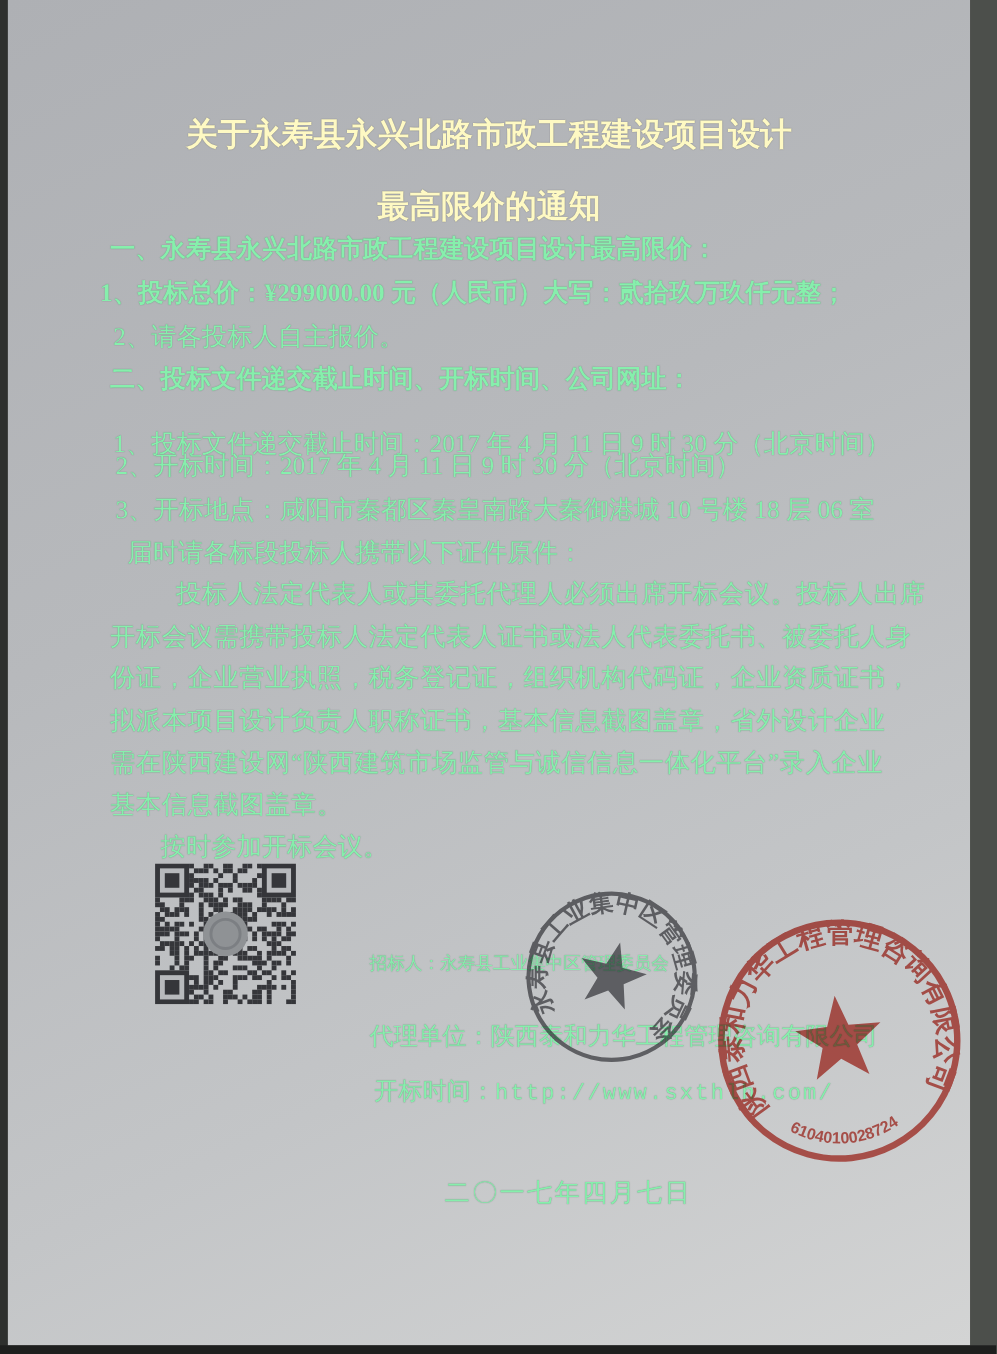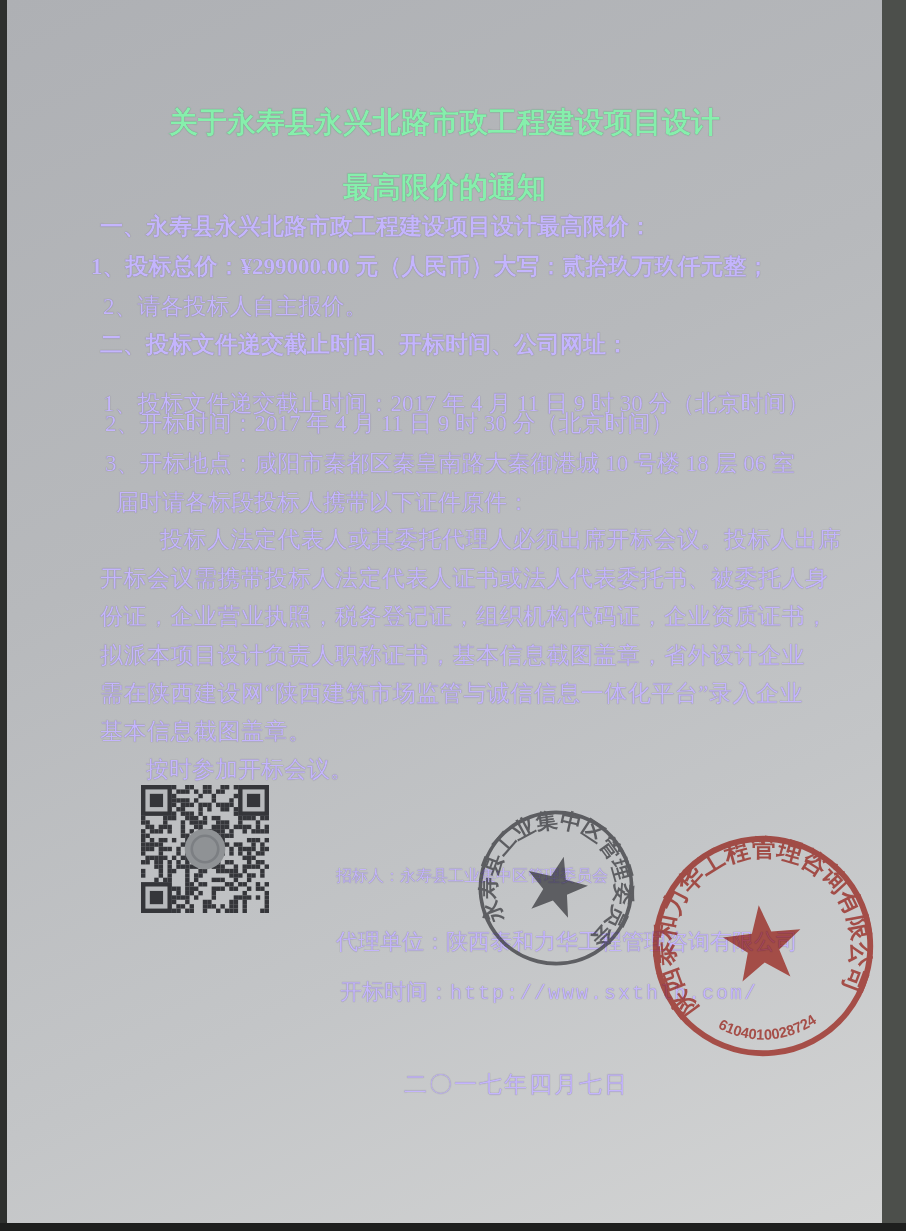--- a/index.html
+++ b/index.html
@@ -4,23 +4,23 @@
 <style>
   html,body{margin:0;padding:0;background:#3a3c3a;}
   .scan{position:relative;width:906px;height:1231px;overflow:hidden;background:#4c4f4b;
         font-family:"Liberation Serif",serif;}
   .paper{position:absolute;left:7px;top:0;width:875px;height:1223px;
          background:linear-gradient(155deg,#aeb0b4 0%,#b7b9bc 38%,#c3c5c7 70%,#d3d4d4 100%);}
   .edge-left{position:absolute;left:0;top:0;width:7px;height:1231px;background:#2e302e;}
   .edge-bottom{position:absolute;left:0;top:1223px;width:906px;height:8px;background:#1e1f1e;}
   .edge-right{position:absolute;left:882px;top:0;width:24px;height:1231px;background:#4c4f4b;}
   .abs{position:absolute;white-space:nowrap;}
-  .txt{color:#c4b5fd;text-shadow:0 0 1px rgba(58,58,64,.55);font-size:23px;}
+  .txt{color:#86efac;text-shadow:0 0 1px rgba(58,58,64,.55);font-size:23px;}
   .bold{font-weight:bold;}
-  .title{font-size:29px;font-weight:bold;letter-spacing:0px;color:#86efac;
+  .title{font-size:29px;font-weight:bold;letter-spacing:0px;color:#fef9c3;
          text-shadow:0 0 1px rgba(50,50,56,.6);width:875px;left:7px;text-align:center;}
   .para{letter-spacing:.5px;}
   .mono{font-family:"Liberation Mono",monospace;font-size:20px;letter-spacing:2px;}
   .stamp{position:absolute;mix-blend-mode:multiply;}
   .qr{position:absolute;left:137px;top:785px;width:136px;height:128px;}
 </style>
 </head>
 <body>
 
 <div class="scan">

